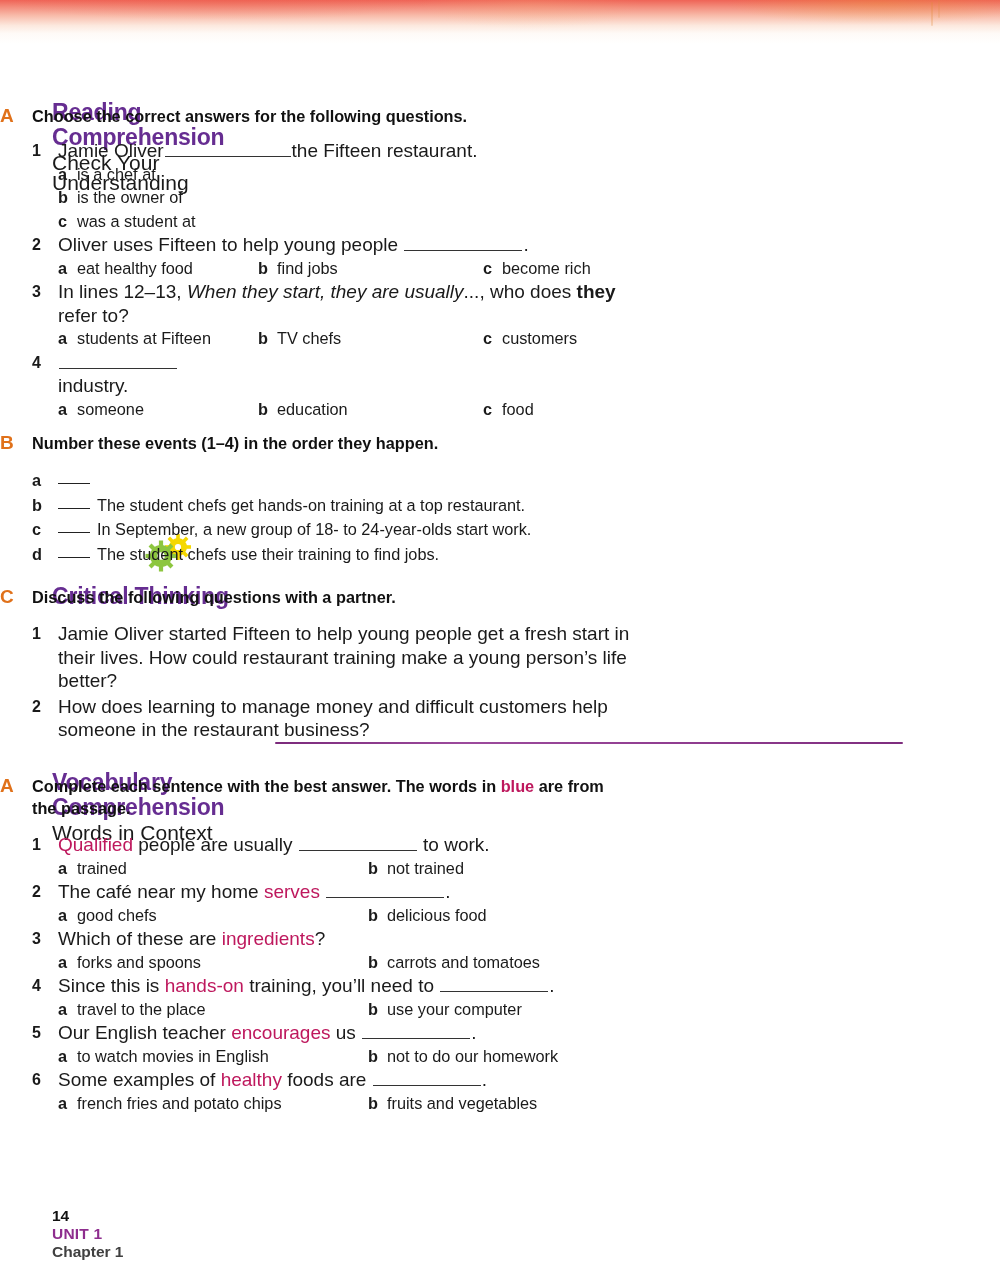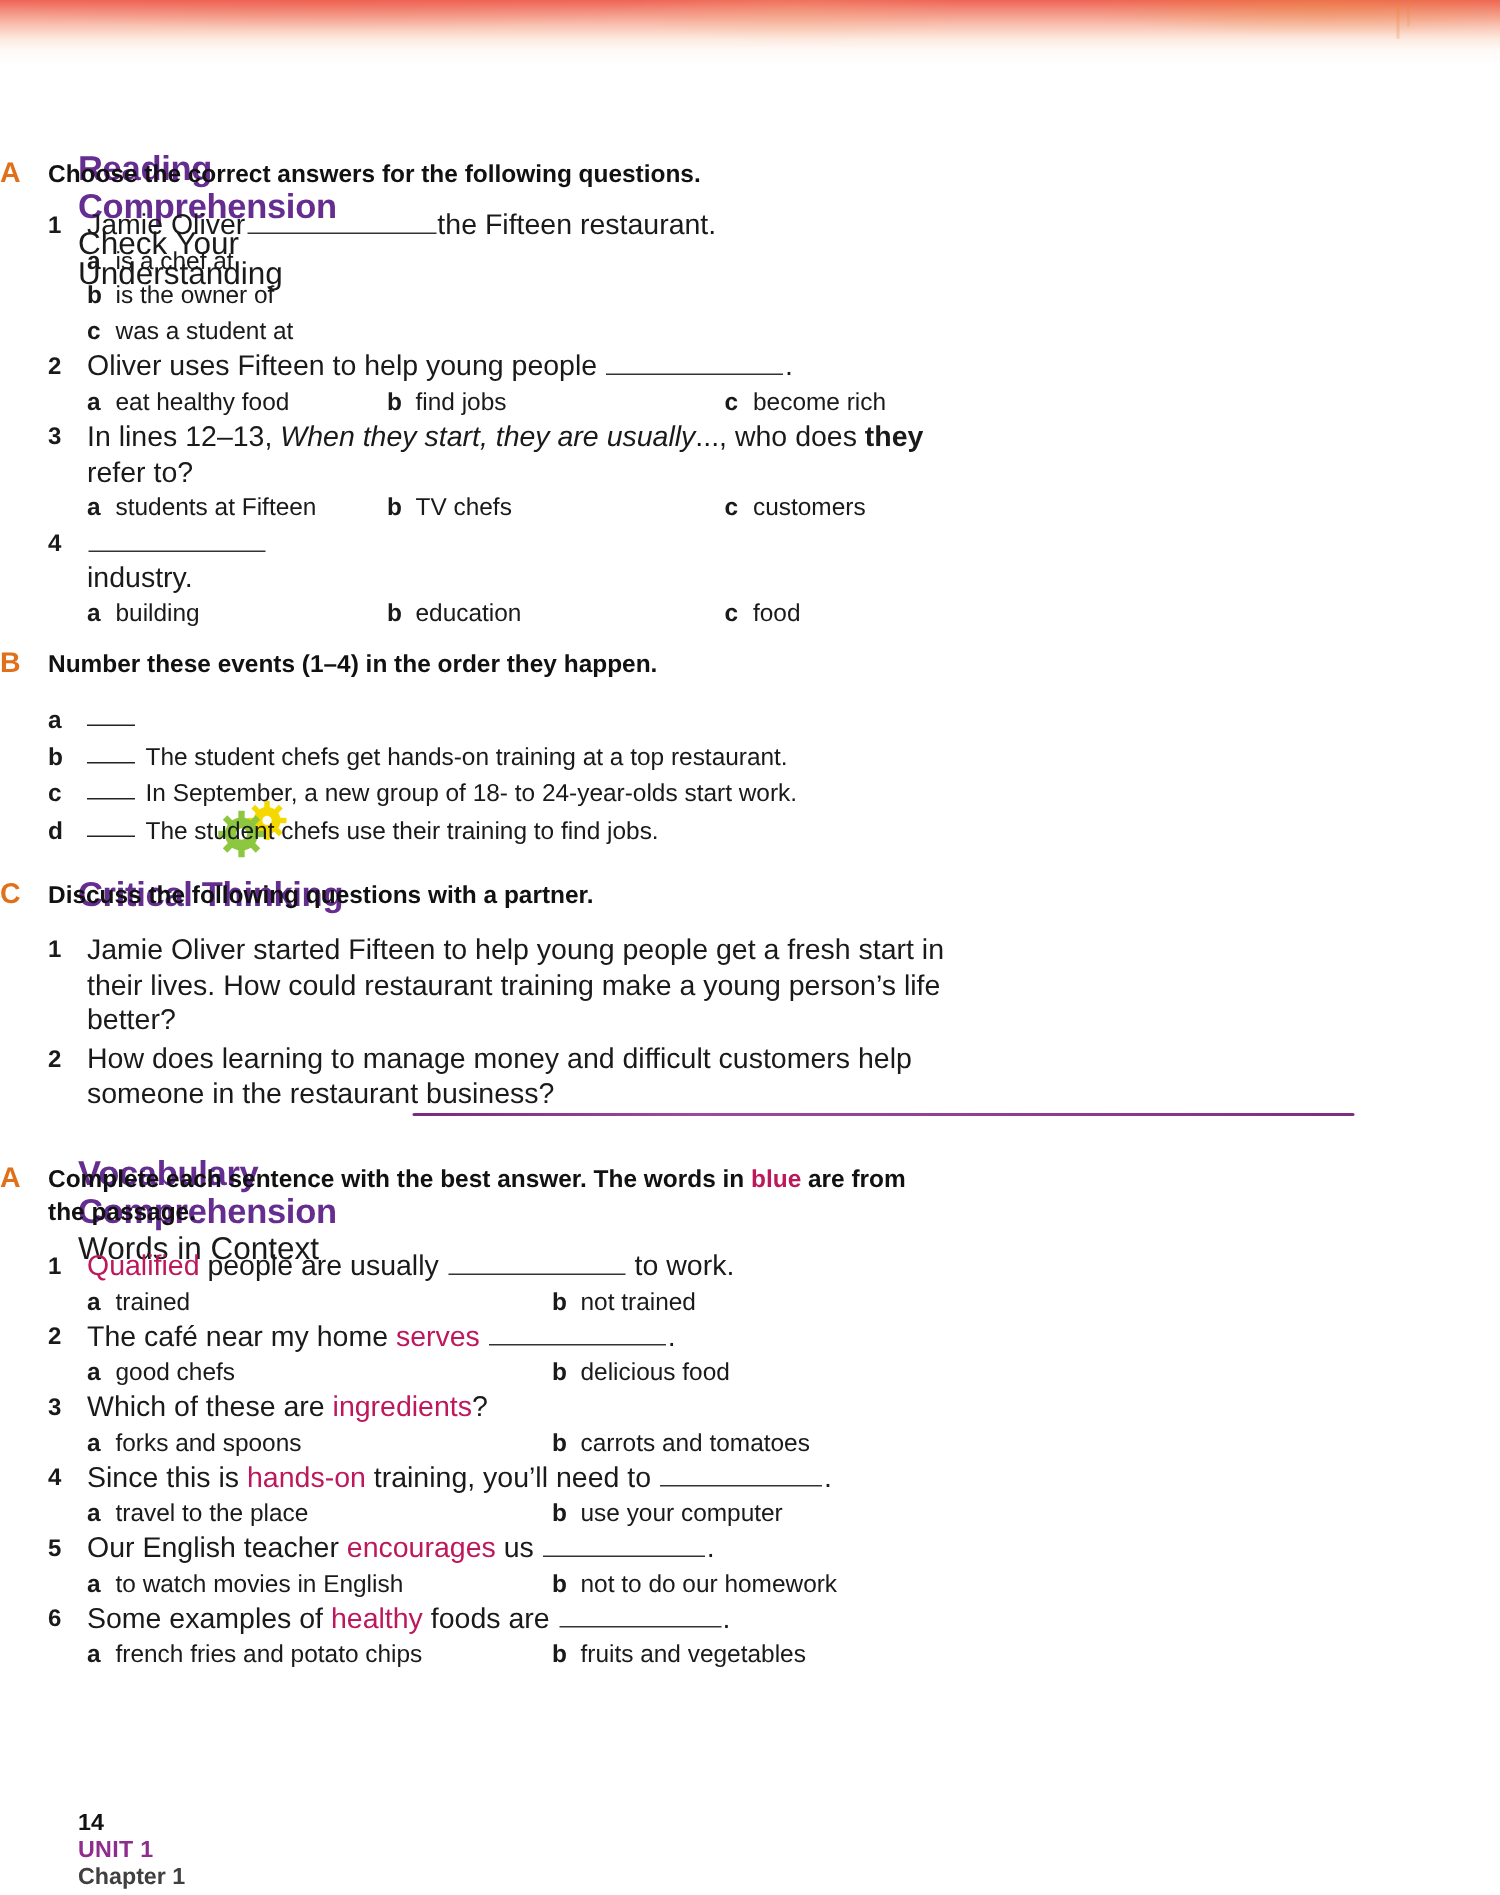--- a/index.html
+++ b/index.html
@@ -347,21 +347,21 @@
         </div>
       </div>
 
       <div class="q-row">
         <div class="q-num">4</div>
         <div class="q-text"> <span class="blank w-med"></span><br><span>industry.</span></div>
       </div>
       <div class="opt-row opt-3">
         <div class="opt">
           <span class="opt-ltr">a</span>
-          <span class="opt-txt">building</span>
+          <span class="opt-txt">someone</span>
         </div>
         <div class="opt">
           <span class="opt-ltr">b</span>
           <span class="opt-txt">education</span>
         </div>
         <div class="opt">
           <span class="opt-ltr">c</span>
           <span class="opt-txt">food</span>
         </div>
       </div>

